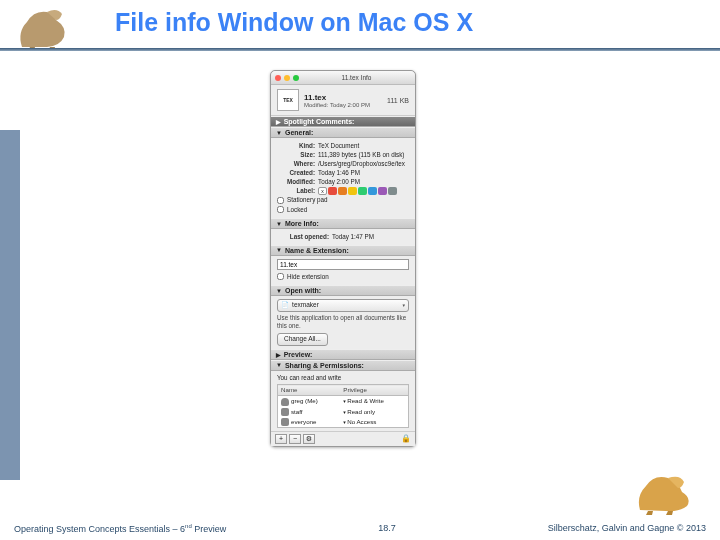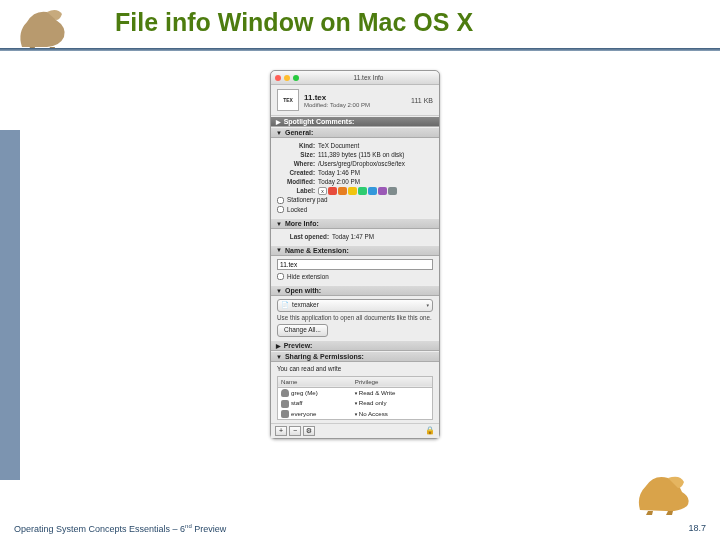--- a/index.html
+++ b/index.html
@@ -1,25 +1,25 @@
 <!DOCTYPE html>
 <html><head>
 <meta charset="utf-8">
 <style>
   * { margin: 0; padding: 0; box-sizing: border-box; }
   body { width: 720px; height: 540px; font-family: Arial, Helvetica, sans-serif; background: #fff; position: relative; overflow: hidden; }
 
   .slide-header { position: relative; height: 60px; padding-left: 20px; }
   .dino-left { position: absolute; left: 12px; top: 2px; width: 70px; height: 50px; }
-  .title { position: absolute; left: 115px; top: 8px; font-size: 25px; font-weight: bold; color: #4d7c0f; }
+  .title { position: absolute; left: 115px; top: 8px; font-size: 25px; font-weight: bold; color: #3b82f6; }
   .title-underline { position: absolute; left: 0; top: 48px; width: 720px; height: 3px; background: linear-gradient(to bottom, #3a5a7a, #8fa5bb); }
 
   .left-accent { position: absolute; left: 0; top: 130px; width: 20px; height: 350px; background: #7c94b0; }
 
-  .macwin { position: absolute; left: 270px; top: 70px; width: 170px; background: #e7e7e7; border: 1px solid #999; border-radius: 5px; font-size: 7px; color: #222; box-shadow: 0 1px 3px rgba(0,0,0,0.3); }
+  .macwin { position: absolute; left: 270px; top: 70px; width: 146px; background: #e7e7e7; border: 1px solid #999; border-radius: 5px; font-size: 7px; color: #222; box-shadow: 0 1px 3px rgba(0,0,0,0.3); }
   .mac-titlebar { height: 14px; background: linear-gradient(#f8f8f8, #d8d8d8); border-bottom: 1px solid #bbb; border-radius: 5px 5px 0 0; display: flex; align-items: center; padding: 0 4px; }
   .traffic { width: 6px; height: 6px; border-radius: 50%; margin-right: 3px; display: inline-block; }
   .red { background: #ff5f56; } .yel { background: #ffbd2e; } .grn { background: #27c93f; }
   .mac-title { flex: 1; text-align: center; font-size: 6.5px; color: #444; }
 
   .file-hdr { display: flex; align-items: center; padding: 4px 6px; border-bottom: 1px solid #ccc; background: #ededed; }
   .tex-icon { width: 22px; height: 22px; background: #fff; border: 1px solid #aaa; font-size: 5px; display: flex; align-items: center; justify-content: center; margin-right: 5px; font-weight: bold; }
   .file-hdr-txt { flex: 1; }
   .file-hdr-name { font-weight: bold; font-size: 8px; }
   .file-hdr-mod { font-size: 6px; color: #555; }
@@ -228,13 +228,14 @@
   <svg class="dino-svg" viewBox="0 0 70 48">
       <path d="M8 42 Q4 28 14 18 Q22 6 36 10 Q46 13 50 24 Q60 30 55 38 Q48 44 34 43 Z" fill="#d9a34a"></path>
       <path d="M36 10 Q48 6 52 14 Q50 20 46 20 Z" fill="#e5b560"></path>
       <path d="M16 43 L14 47 L20 47 L21 43 Z M36 43 L34 47 L40 47 L41 43 Z" fill="#b78636"></path>
     </svg>
 </div>
 
 <div class="footer">
   <div class="ed"><span>Operating System Concepts Essentials – 6</span><sup>nd</sup><span> Preview</span></div>
   <div>18.7</div>
+  <div>Silberschatz, Galvin and Gagne © 2013</div>
 </div>
 
 </body></html>

